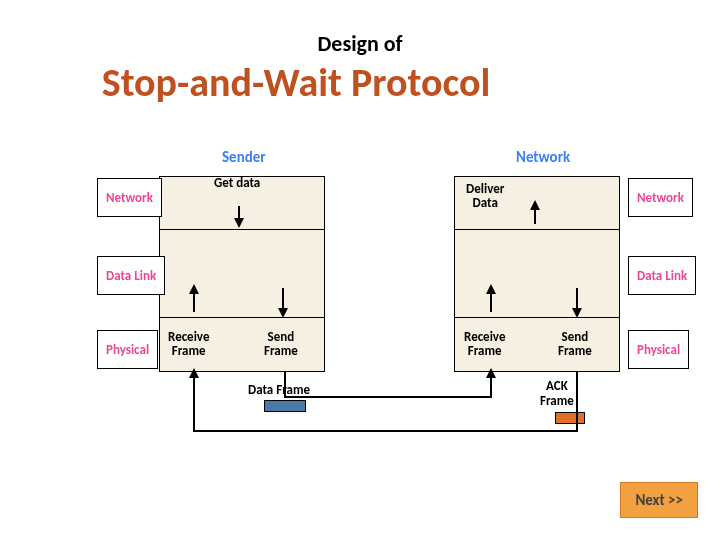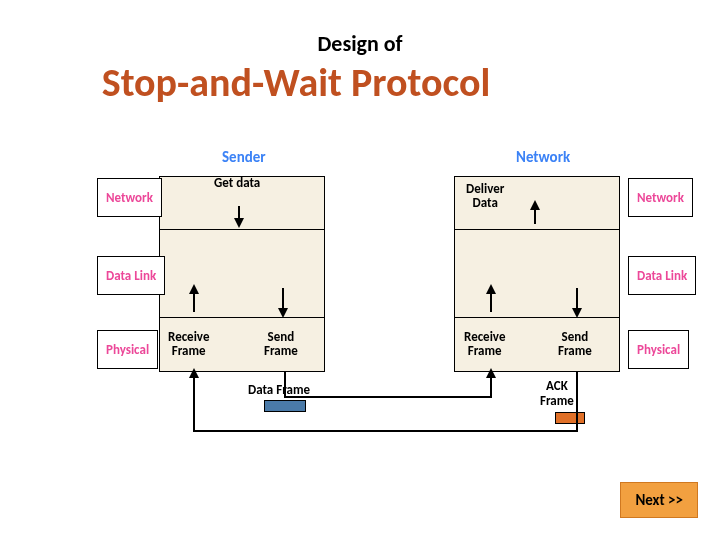--- a/index.html
+++ b/index.html
@@ -105,21 +105,21 @@
   }
   .next-btn {
     position: absolute;
     right: 22px;
     bottom: 22px;
     background: #f2a040;
     border: 1px solid #d07820;
     padding: 8px 14px;
     font-size: 15px;
     font-weight: 600;
-    color: #000000;
+    color: #404040;
   }
 </style>
 </head>
 <body>
 
 <div class="title-small">Design of</div>
 <div class="title-big">Stop-and-Wait Protocol</div>
 
 <div class="col-label" style="left:222px;">Sender</div>
 <div class="col-label" style="left:516px;">Network</div>

